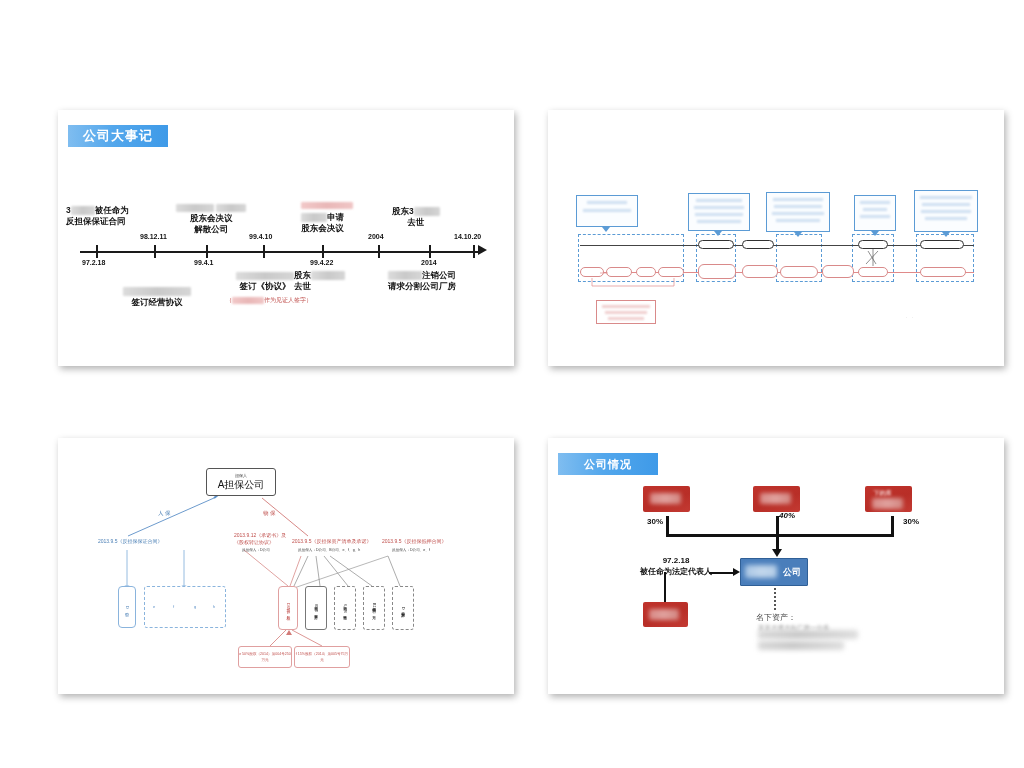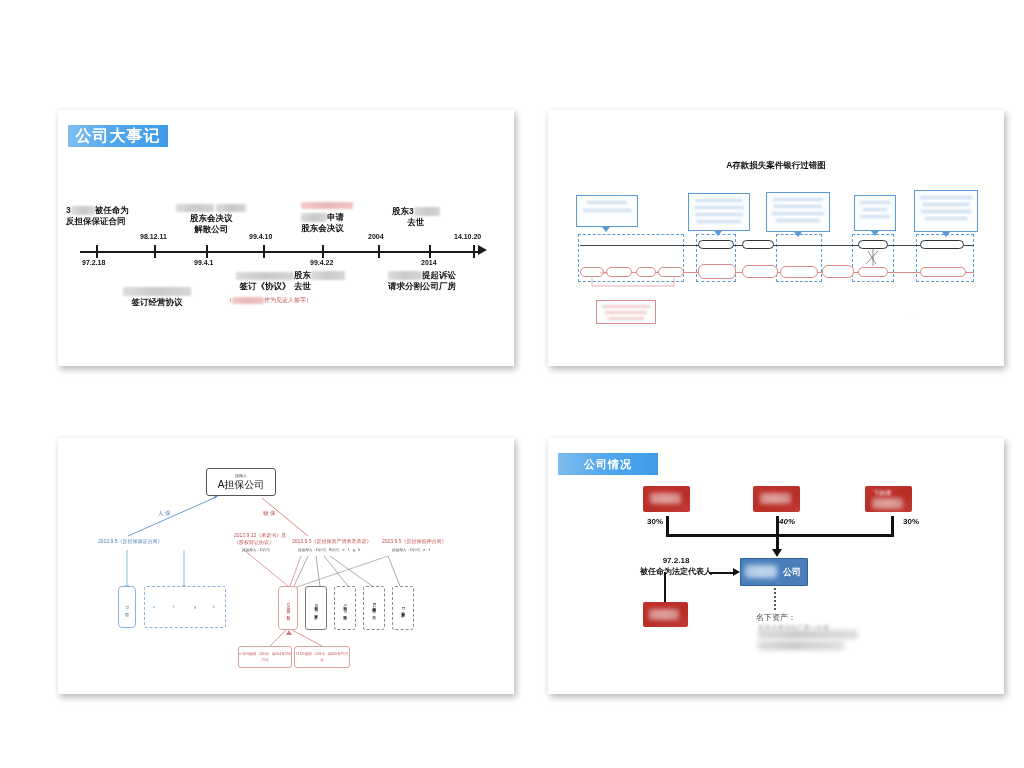--- a/index.html
+++ b/index.html
@@ -18,21 +18,21 @@
   #slide-bl{left:58px;top:438px;width:456px;height:256px;}
   #slide-br{left:548px;top:438px;width:456px;height:256px;}
 
   
   .banner{
     position:absolute;
     background:linear-gradient(90deg,#7fbdf0 0%,#53a7ec 45%,#3e9ae8 100%);
     color:#ffffff;font-weight:bold;letter-spacing:1px;
     display:flex;align-items:center;justify-content:center;
   }
-  #tl-banner{left:10px;top:15px;width:100px;height:22px;font-size:16px;}
+  #tl-banner{left:10px;top:15px;width:100px;height:22px;font-size:13px;}
   #br-banner{left:10px;top:15px;width:100px;height:22px;font-size:11px;}
 
   
   .tl-axis{position:absolute;left:22px;top:141px;width:400px;height:1.5px;background:#1a1a1a;}
   .tl-arrow{position:absolute;left:420px;top:135px;width:0;height:0;
     border-top:5px solid transparent;border-bottom:5px solid transparent;border-left:9px solid #1a1a1a;}
   .tick{position:absolute;width:1.5px;height:13px;background:#1a1a1a;top:135px;}
   .redact{display:inline-block;background:linear-gradient(90deg,#dcdcdc,#c9c9c9,#d6d6d6);
     border-radius:1px;vertical-align:middle;filter:blur(1.1px);}
   .redact-pink{display:inline-block;background:linear-gradient(90deg,#f2c9c9,#e9b7b7,#f0c6c6);
@@ -178,27 +178,26 @@
     <div><span>股东</span><span class="redact" style="width:34px;height:9px;"></span></div>
     <div style="text-align:left;">去世</div>
   </div>
 
   <div class="tl-evt" style="left:334px;top:96px;">
     <div><span>股东3</span><span class="redact" style="width:26px;height:9px;"></span></div>
     <div>去世</div>
   </div>
 
   <div class="tl-evt" style="left:330px;top:160px;">
-    <div><span class="redact" style="width:34px;height:9px;"></span><span>提起诉讼</span></div>
+    <div><span class="redact" style="width:34px;height:9px;"></span><span>注销公司</span></div>
     <div>请求分割公司厂房</div>
   </div>
 </div>
 
 <div class="slide" id="slide-tr">
-  <div class="tr-title">A存款损失案件银行过错图</div>
 
   <div class="note-box" style="left:28px;top:85px;width:62px;height:32px;">
     <div style="background:#cfe0f1;filter:blur(1.1px);height:3px;width:74%;margin:3px auto;"></div>
     <div style="background:#cfe0f1;filter:blur(1.1px);height:3px;width:88%;margin:5px auto;"></div>
   </div>
   <div class="note-tail" style="left:54px;top:117px;"></div>
 
   <div class="note-box" style="left:140px;top:83px;width:62px;height:38px;">
     <div style="background:#cfe0f1;filter:blur(1.1px);height:3px;width:86%;margin:3px auto;"></div>
     <div style="background:#cfe0f1;filter:blur(1.1px);height:3px;width:92%;margin:4px auto;"></div>
@@ -360,21 +359,21 @@
   </div>
   <div class="red-block" style="left:205px;top:48px;width:47px;height:26px;">
     <div class="smear"></div>
   </div>
   <div class="red-block" style="left:317px;top:48px;width:47px;height:26px;">
     <div class="ghost">下的库</div>
     <div class="smear" style="top:46%;"></div>
   </div>
 
   <div class="pct" style="left:99px;top:79px;">30%</div>
-  <div class="pct" style="left:231px;top:79px;font-style:italic;">40%</div>
+  <div class="pct" style="left:231px;top:73px;font-style:italic;">40%</div>
   <div class="pct" style="left:355px;top:79px;">30%</div>
 
   <div class="k-line" style="left:118px;top:78px;width:2.5px;height:20px;"></div>
   <div class="k-line" style="left:228px;top:78px;width:2.5px;height:20px;"></div>
   <div class="k-line" style="left:343px;top:78px;width:2.5px;height:20px;"></div>
   <div class="k-line" style="left:118px;top:96px;width:228px;height:2.5px;"></div>
   <div class="k-line" style="left:228px;top:96px;width:2.5px;height:18px;"></div>
   <div class="k-arrow-down" style="left:224px;top:111px;"></div>
 
   <div class="blue-block" style="left:192px;top:120px;width:68px;height:28px;">

